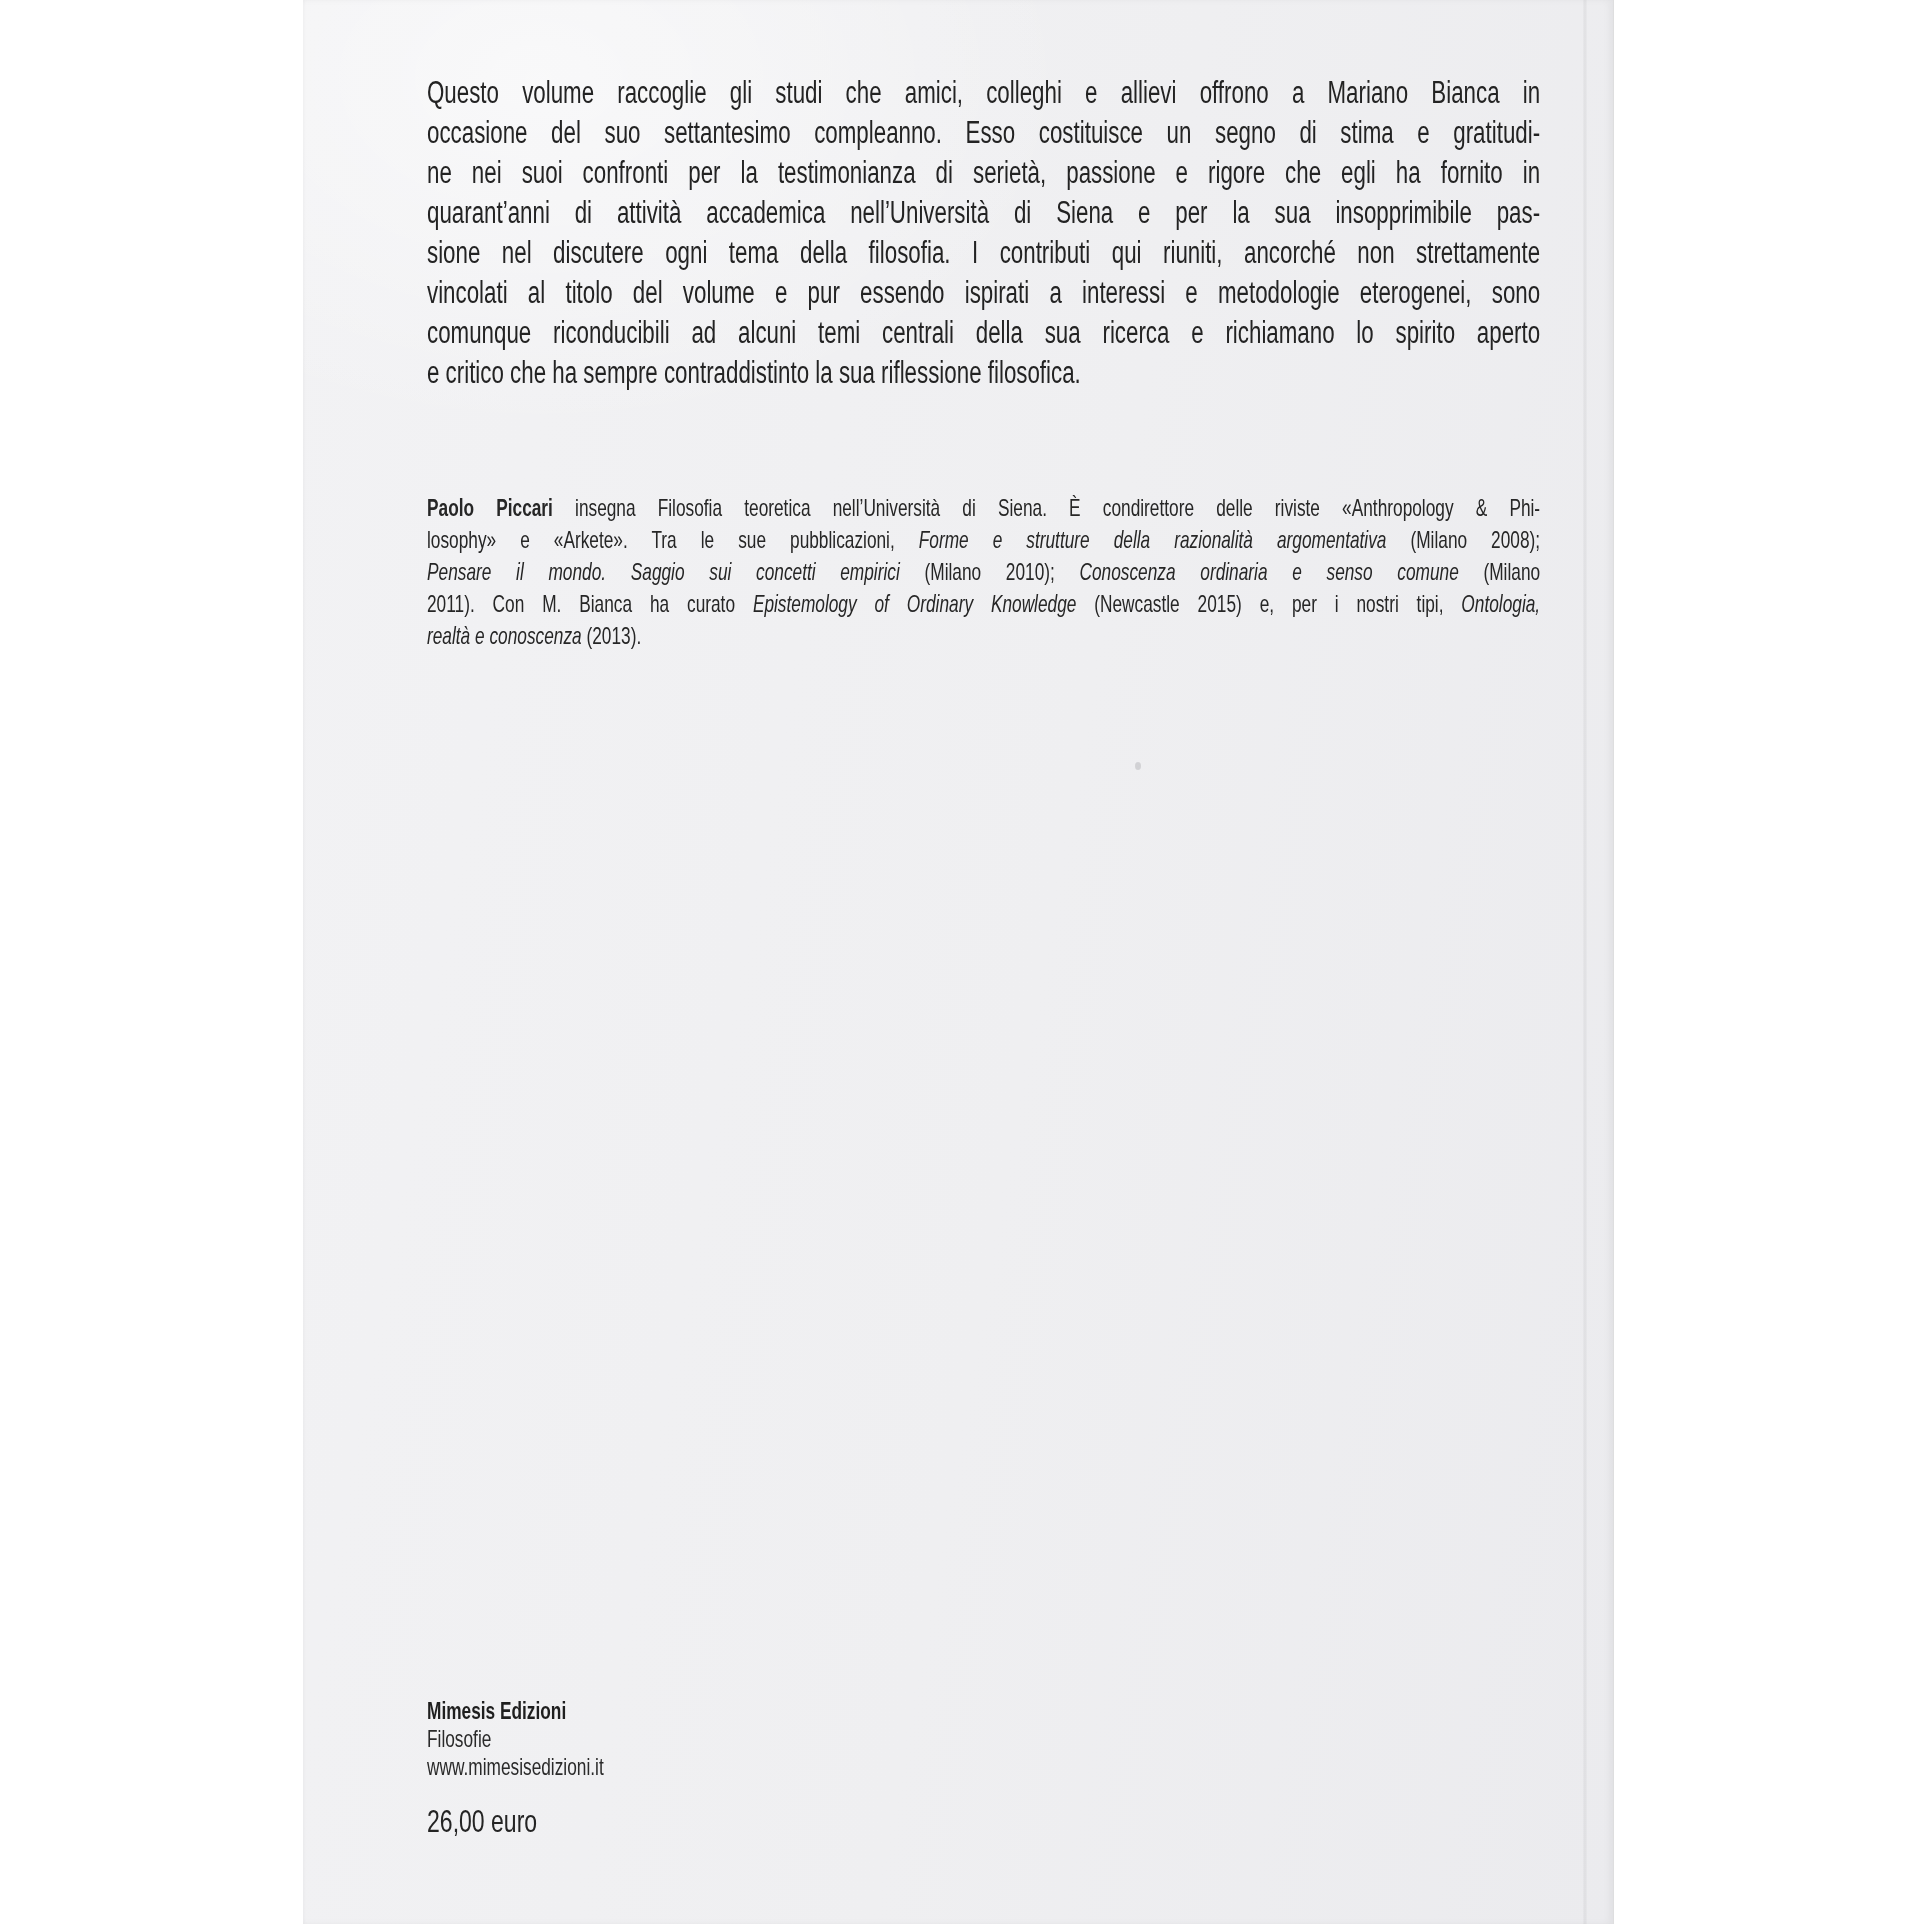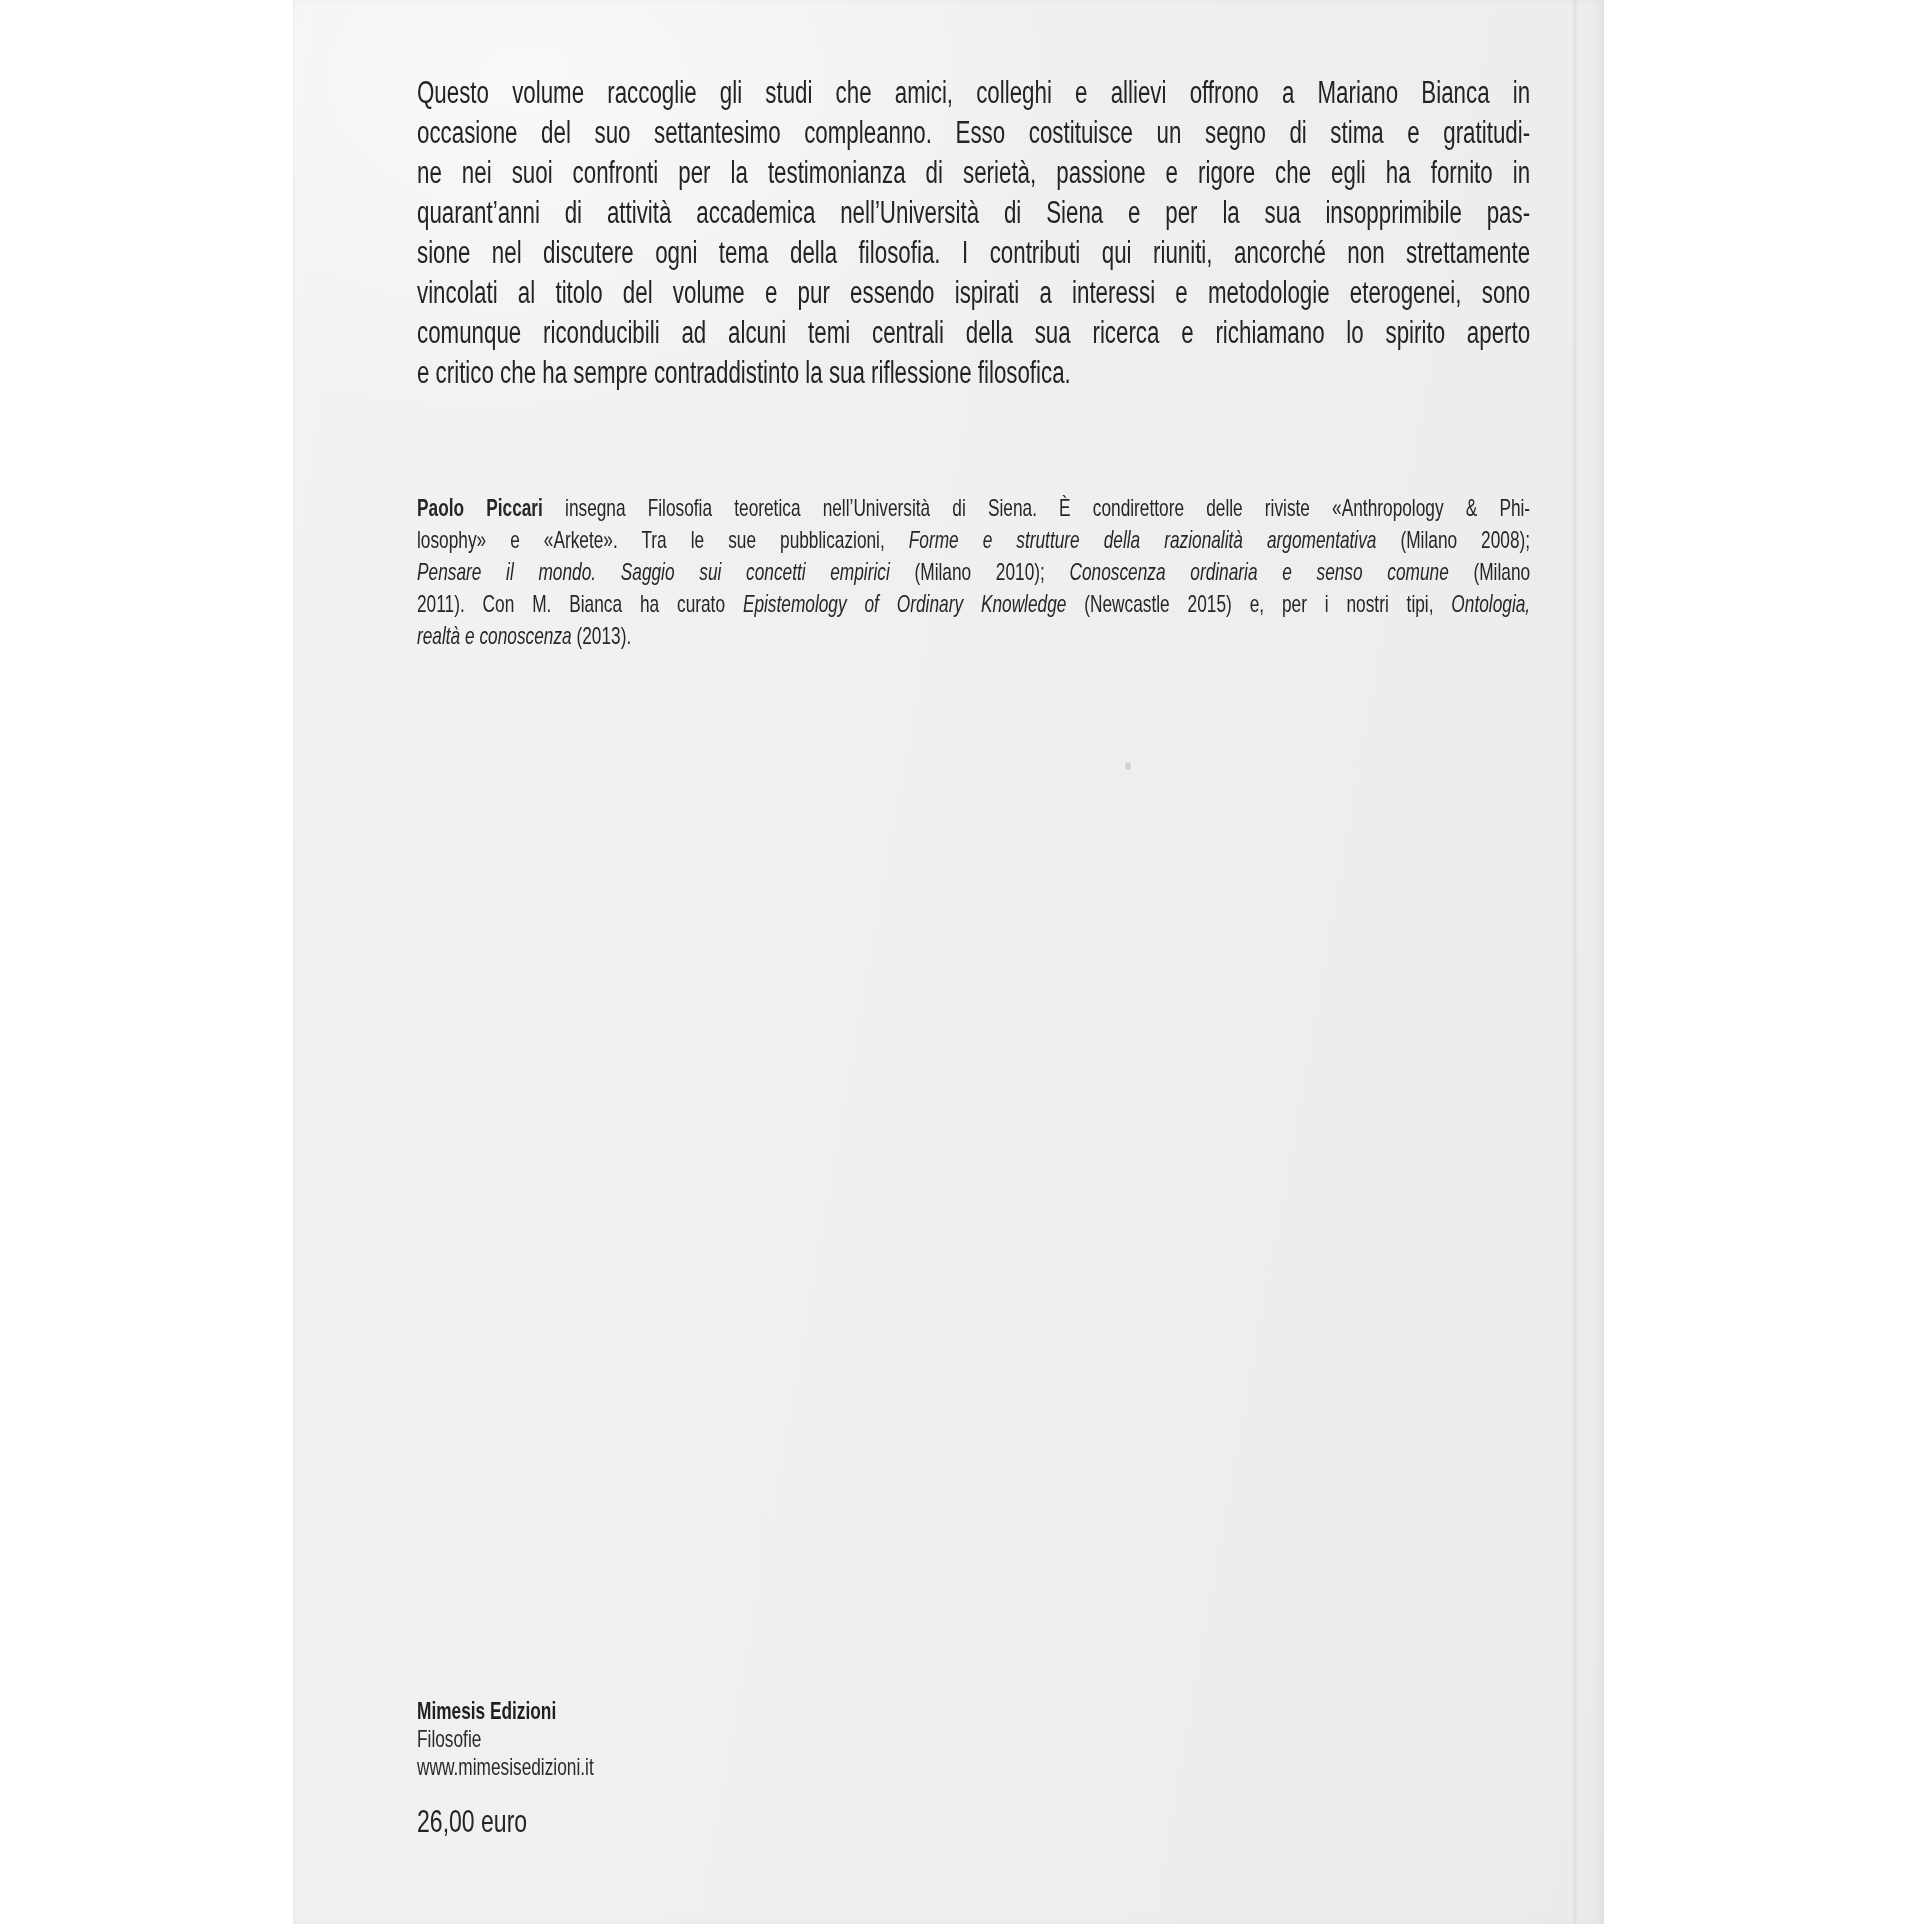--- a/index.html
+++ b/index.html
@@ -10,21 +10,21 @@
     -webkit-font-smoothing: antialiased;
   }
   .canvas {
     position: relative;
     width: 1924px; height: 1924px;
     background: #ffffff;
     overflow: hidden;
   }
   .page {
     position: absolute;
-    left: 293px; top: 0;
+    left: 303px; top: 0;
     width: 1310px; height: 1924px;
     background:
       radial-gradient(ellipse 900px 600px at 18% 4%, rgba(255,255,255,0.55), rgba(255,255,255,0) 60%),
       linear-gradient(100deg, #f2f2f4 0%, #efeff1 55%, #ebebee 100%);
     box-shadow: inset -4px 0 7px rgba(0,0,0,0.045), inset 2px 0 3px rgba(0,0,0,0.02);
     border-right: 1px solid #dededf;
   }
   .spine-crease {
     position: absolute;
     right: 26px; top: 0; bottom: 0;

